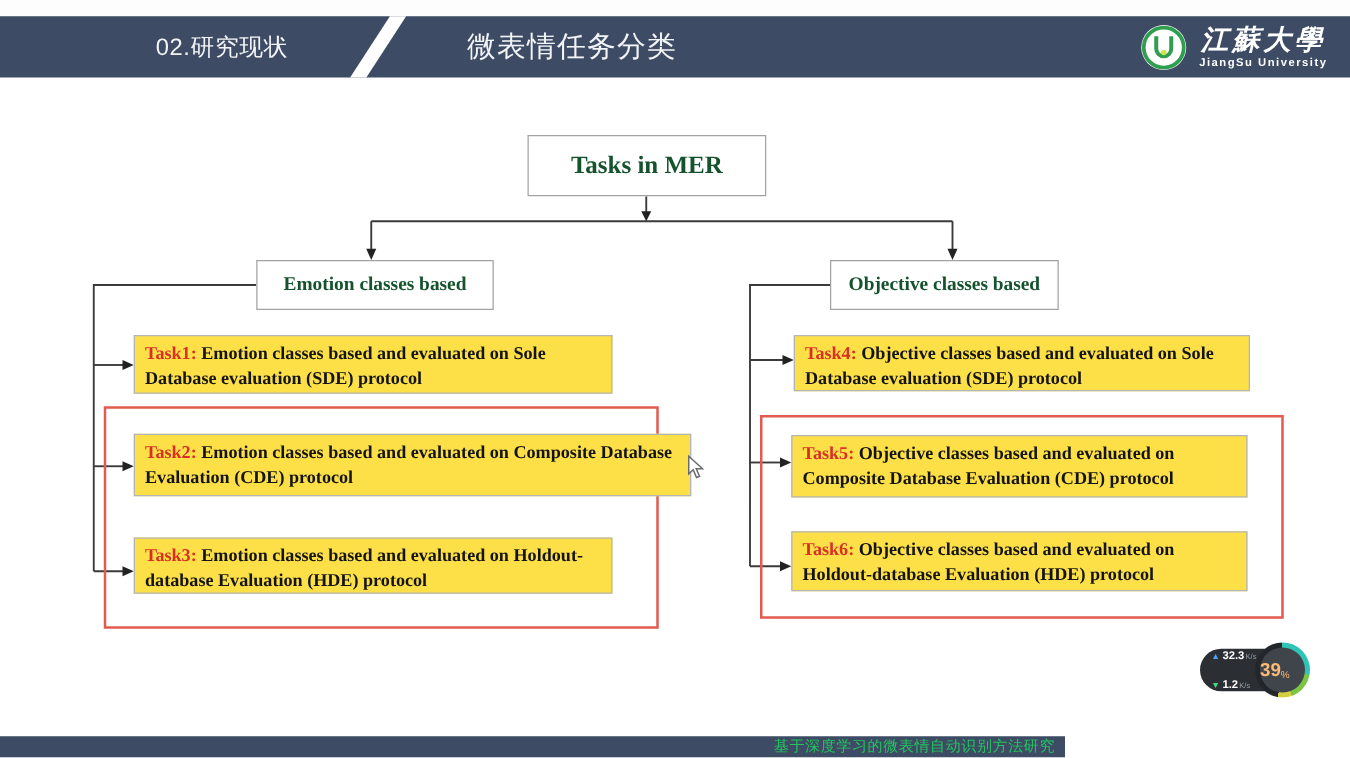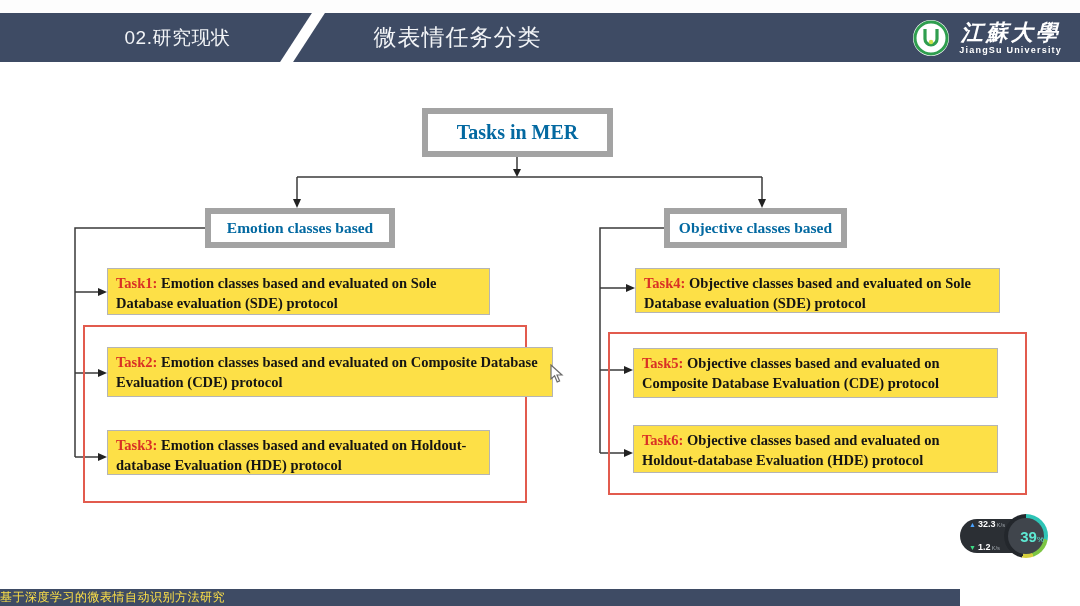--- a/index.html
+++ b/index.html
@@ -19,23 +19,23 @@
                   display:flex; align-items:center; justify-content:center;
                   color:#f2f4f7; font-size:23px; letter-spacing:1px; }
   .logo-wrap { position:absolute; right:18px; top:17px; height:42px; display:flex;
                align-items:center; gap:9px; }
   .logo-text { display:flex; flex-direction:column; align-items:center; line-height:1; }
   .logo-zh { color:#ffffff; font-size:22px; font-weight:bold; letter-spacing:3px;
              font-family:"DejaVu Serif", serif; font-style:italic; }
   .logo-en { color:#ffffff; font-size:9px; font-weight:bold; letter-spacing:1.2px; margin-top:3px; }
 
   
-  .node { position:absolute; background:#ffffff; border:6px solid #a3a3a3;
+  .node { position:absolute; background:#ffffff; border:1px solid #a3a3a3;
           display:flex; align-items:center; justify-content:center;
-          font-family:"Liberation Serif", serif; font-weight:bold; color:#0369a1; }
+          font-family:"Liberation Serif", serif; font-weight:bold; color:#14532d; }
   .node-root  { left:422px; top:108px; width:191px; height:49px; font-size:20px; }
   .node-branch{ font-size:15.5px; }
   .node-emotion   { left:205px; top:208px; width:190px; height:40px; }
   .node-objective { left:664px; top:208px; width:183px; height:40px; }
 
   .taskbox { position:absolute; background:#fde047; border:1px solid #b5b5b5;
              font-family:"Liberation Serif", serif; font-weight:bold; color:#141414;
              font-size:14.5px; line-height:1.38; padding:4px 8px; }
   .taskbox .tid { color:#d93025; }
   .t1 { left:107px; top:268px; width:383px; height:47px; }
@@ -61,29 +61,29 @@
   .speed-row { display:flex; align-items:baseline; font-size:9px; font-weight:bold; line-height:1; }
   .arrow-up   { color:#4aa3ff; font-size:7px; margin-right:2px; }
   .arrow-down { color:#3ddc84; font-size:7px; margin-right:2px; }
   .speed-unit { font-size:6px; color:#9aa0a6; margin-left:1px; font-weight:normal; }
   .percent-ring { position:absolute; left:46px; top:2px; width:44px; height:44px;
                   border-radius:50%;
                   background:conic-gradient(#2ec4b6 0deg 100deg, #7cc543 100deg 160deg,
                              #d6cf3d 160deg 190deg, #23272c 190deg 360deg);
                   display:flex; align-items:center; justify-content:center; }
   .percent-inner { width:36px; height:36px; border-radius:50%; background:#40454c;
-                   display:flex; align-items:center; justify-content:flex-end;
-                   color:#5eead4; font-size:15px; font-weight:bold; }
+                   display:flex; align-items:center; justify-content:flex-start;
+                   color:#fdba74; font-size:15px; font-weight:bold; }
   .percent-inner .pct { font-size:8px; font-weight:normal; margin-top:6px; }
 
   
-  .footer-bar { position:absolute; left:0; top:589px; width:960px; height:17px;
+  .footer-bar { position:absolute; left:0; top:589px; width:852px; height:17px;
                 background:#3e4b64; display:flex; align-items:center;
-                justify-content:flex-start; padding-right:8px;
-                color:#fde047; font-size:12px; letter-spacing:0.5px; }
+                justify-content:flex-end; padding-right:8px;
+                color:#22c55e; font-size:12px; letter-spacing:0.5px; }
 
   .cursor { position:absolute; left:550px; top:364px; }
 </style>
 </head>
 <body>
 
 <div class="stage">
 
   <div class="top-strip"></div>
   <div class="header-bar"></div>

